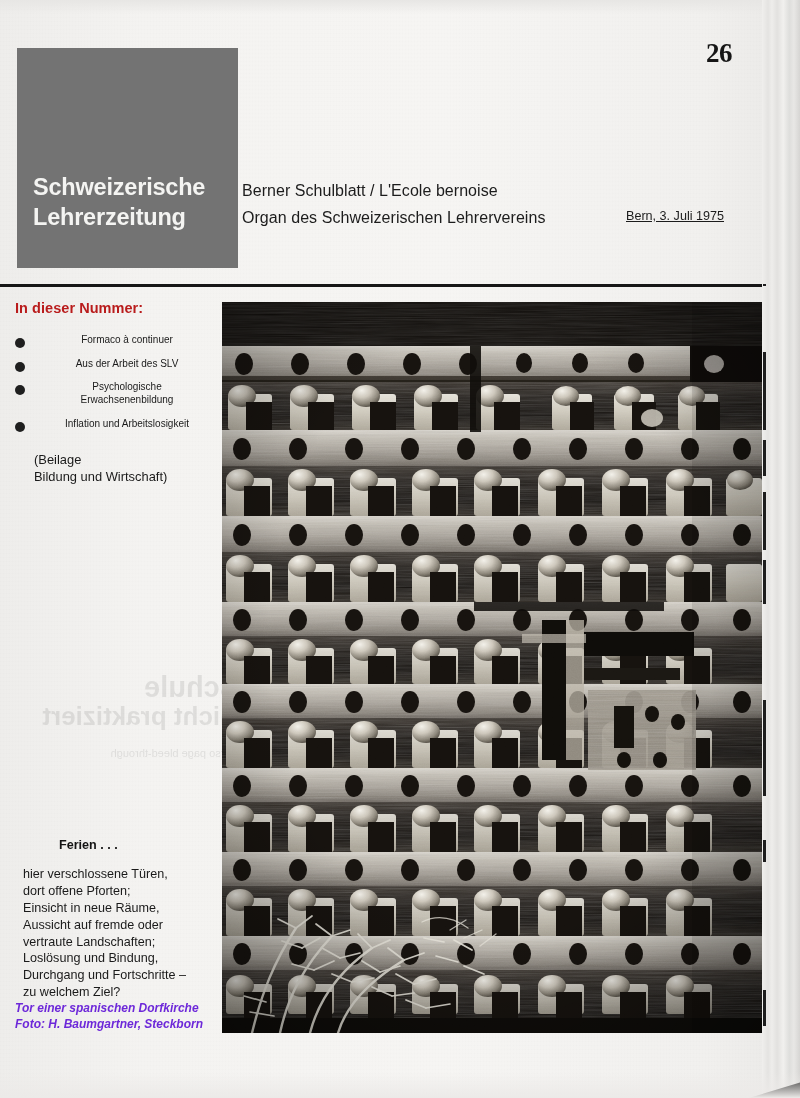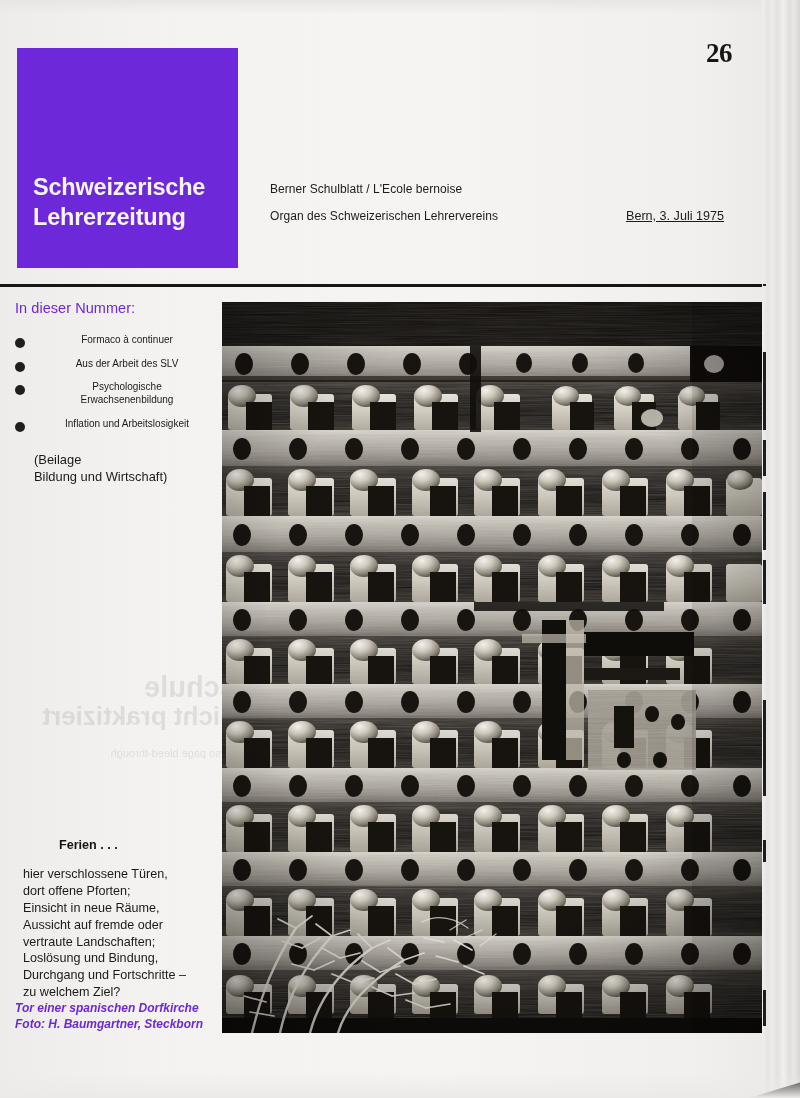--- a/index.html
+++ b/index.html
@@ -33,21 +33,21 @@
       repeating-linear-gradient(90deg, rgba(0,0,0,.025) 0 1px, rgba(255,255,255,0) 1px 3px),
       repeating-linear-gradient(0deg, rgba(0,0,0,.018) 0 1px, rgba(255,255,255,0) 1px 4px);
     pointer-events: none;
   }
 
   
   #masthead-box {
     position: absolute;
     left: 17px; top: 48px;
     width: 221px; height: 220px;
-    background: #6d28d9;
+    background: #737373;
   }
   #masthead-title {
     position: absolute;
     left: 16px;
     bottom: 36px;
     color: #f4f4f2;
     font-size: 23.5px;
     font-weight: bold;
     line-height: 1.28;
     letter-spacing: -0.2px;
@@ -57,22 +57,22 @@
     position: absolute;
     right: 68px; top: 38px;
     font-size: 27px;
     font-weight: bold;
     color: #161616;
     letter-spacing: -0.5px;
     font-family: Liberation Serif, serif;
   }
   .masthead-sub {
     position: absolute;
-    left: 270px;
-    font-size: 12px;
+    left: 242px;
+    font-size: 16px;
     color: #1c1c1c;
     letter-spacing: .05px;
   }
   #masthead-sub-1 { top: 182px; }
   #masthead-sub-2 { top: 209px; }
   #masthead-place {
     position: absolute;
     left: 626px;
     top: 209px;
     font-size: 12.6px;
@@ -87,22 +87,22 @@
   }
 
   
   #contents {
     position: absolute;
     left: 15px; top: 300px;
     width: 205px;
   }
   #contents-heading {
     font-size: 14.5px;
-    font-weight: normal;
-    color: #6d28d9;
+    font-weight: bold;
+    color: #b91c1c;
     margin: 0 0 18px 0;
     letter-spacing: .05px;
   }
   .contents-item {
     position: relative;
     padding-left: 19px;
     margin-bottom: 11px;
     font-size: 10px;
     line-height: 1.27;
     color: #1a1a1a;

